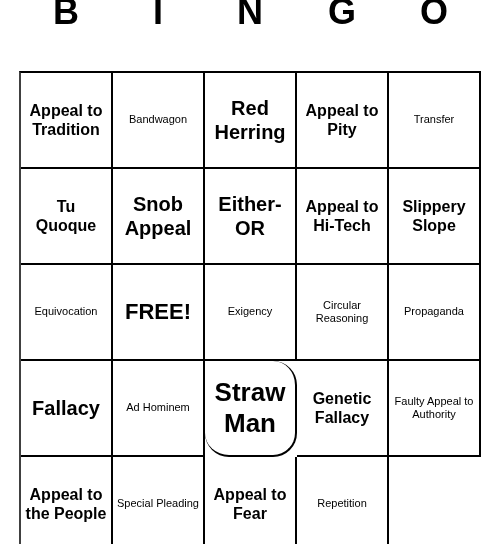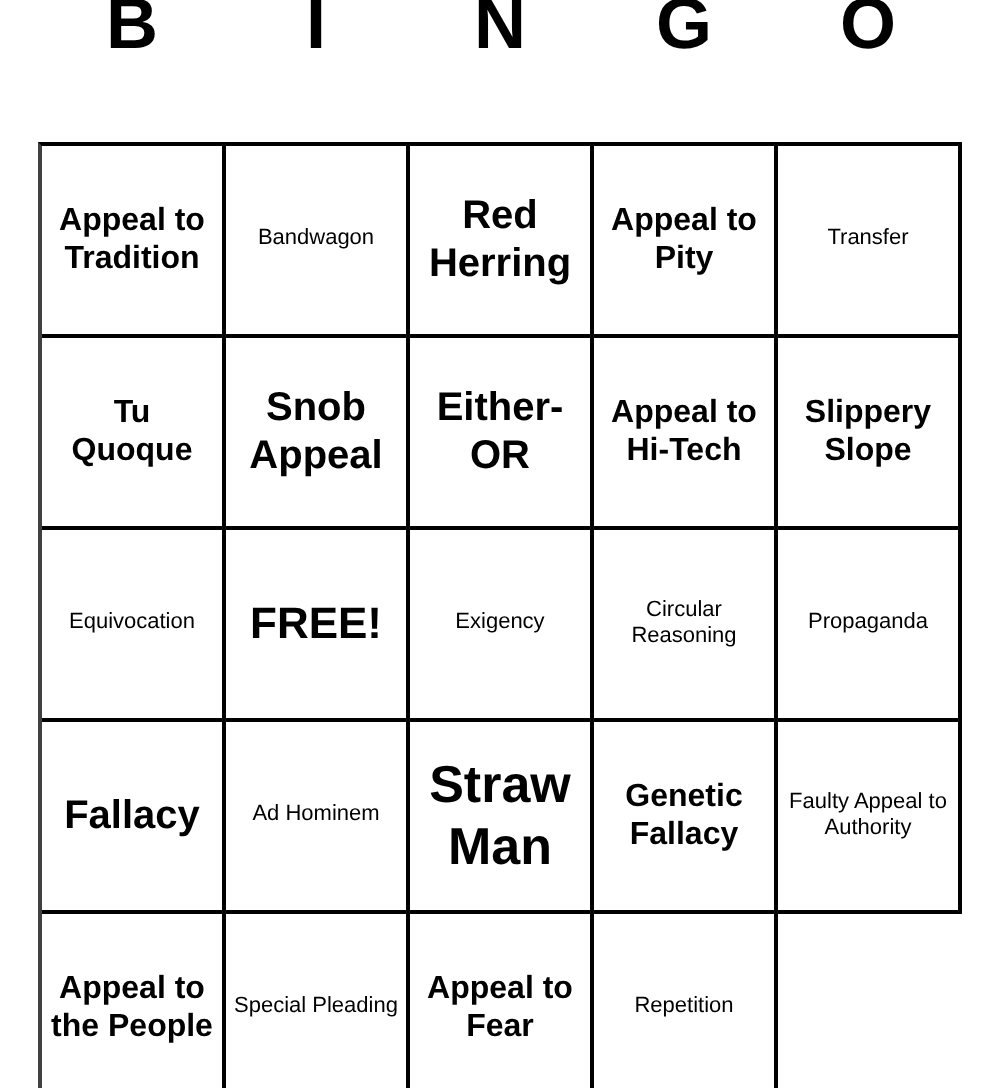--- a/index.html
+++ b/index.html
@@ -48,20 +48,21 @@
       font-size: 20px;
       font-weight: bold;
     }
     .bingo-cell.free {
       font-size: 22px;
       font-weight: bold;
     }
     .bingo-cell.xl-text {
       font-size: 26px;
       font-weight: bold;
+      border-radius: 24px;
     }
     .bingo-cell.medium-text {
       font-size: 16px;
       font-weight: bold;
     }
     .bingo-cell.small-text {
       font-size: 11px;
     }
   </style>
 </head>

